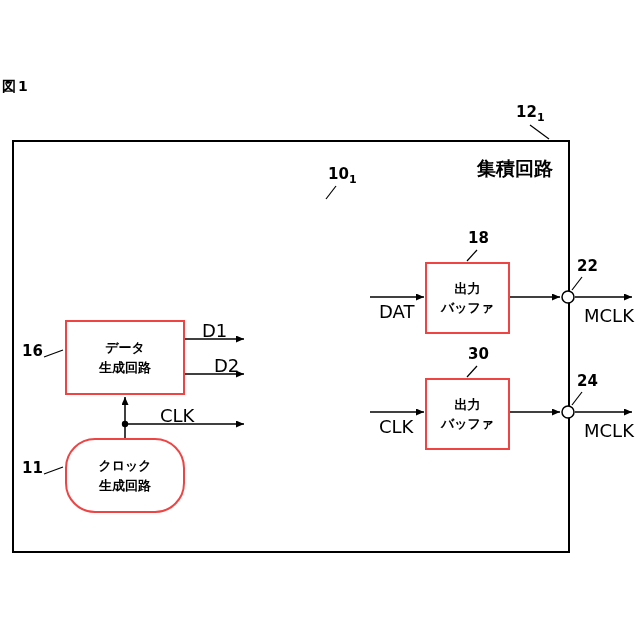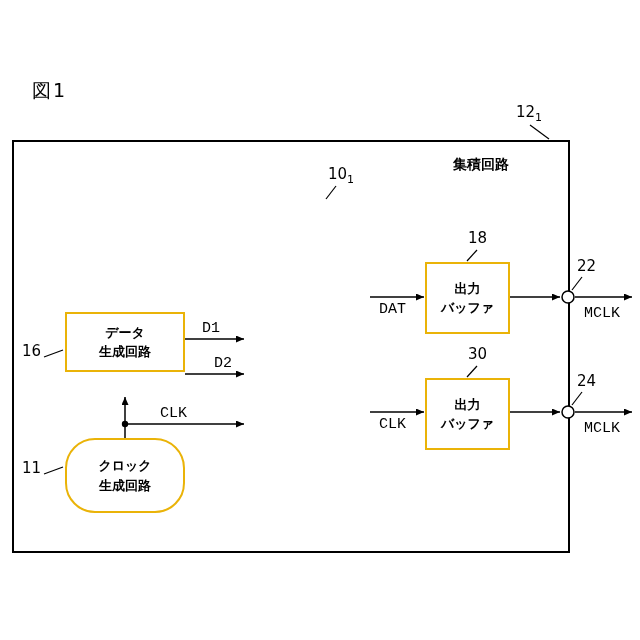--- a/index.html
+++ b/index.html
@@ -10,81 +10,80 @@
   }
   .canvas {
     position: relative;
     width: 640px;
     height: 640px;
     background: #ffffff;
     overflow: hidden;
   }
   .fig-title {
     position: absolute;
-    left: 32px; top: 78px;
-    font-size: 19px;
-    font-weight: normal;
+    left: 2px; top: 78px;
+    font-size: 14px;
+    font-weight: bold;
     letter-spacing: 2px;
   }
   .outer-rect {
     position: absolute;
     left: 12px; top: 140px;
     width: 558px; height: 413px;
     border: 2px solid #000;
     background: transparent;
   }
   .ic-label {
     position: absolute;
     left: 453px; top: 156px;
     width: 100px;
-    text-align: left;
-    font-size: 14px;
+    text-align: right;
+    font-size: 19px;
     font-weight: bold;
   }
   .wiring {
     position: absolute;
     left: 0; top: 0;
   }
   .box {
     position: absolute;
-    border: 2px solid #eab308;
+    border: 2px solid #ef4444;
     background: #ffffff;
     display: flex;
     align-items: center;
     justify-content: center;
     text-align: center;
     white-space: pre-line;
     font-size: 13px;
     font-weight: bold;
     line-height: 1.5;
   }
   .box-signal-output { left: 245px; top: 200px; width: 125px; height: 313px; }
-  .box-data-gen     { left: 65px;  top: 312px; width: 120px; height: 60px; }
+  .box-data-gen     { left: 65px;  top: 320px; width: 120px; height: 75px; }
   .box-clock-gen    { left: 65px;  top: 438px; width: 120px; height: 75px; border-radius: 30px; }
   .box-buffer-top   { left: 425px; top: 262px; width: 85px;  height: 72px; }
   .box-buffer-bot   { left: 425px; top: 378px; width: 85px;  height: 72px; }
   .ref {
     position: absolute;
     font-size: 15px;
-    font-weight: normal;
+    font-weight: bold;
   }
   .ref sub { font-size: 11px; }
   .ref-12 { left: 516px; top: 103px; }
   .ref-10 { left: 328px; top: 165px; }
   .ref-16 { left: 22px;  top: 342px; }
   .ref-14 { left: 22px;  top: 459px; }
   .ref-18 { left: 468px; top: 229px; text-align: right; }
   .ref-20 { left: 468px; top: 345px; }
   .ref-22 { left: 577px; top: 257px; }
   .ref-24 { left: 577px; top: 372px; }
   .sig {
     position: absolute;
-    font-size: 15px;
+    font-size: 18px;
     font-weight: normal;
-    font-family: Liberation Mono, monospace;
   }
   .sig-d1   { left: 202px; top: 320px; }
   .sig-d2   { left: 202px; top: 355px; margin-left: 12px; }
   .sig-clk  { left: 160px; top: 405px; }
   .sig-dat  { left: 379px; top: 301px; }
   .sig-clk2 { left: 379px; top: 416px; }
   .sig-mdat { left: 584px; top: 305px; }
   .sig-mclk { left: 584px; top: 420px; }
 </style>
 </head>

